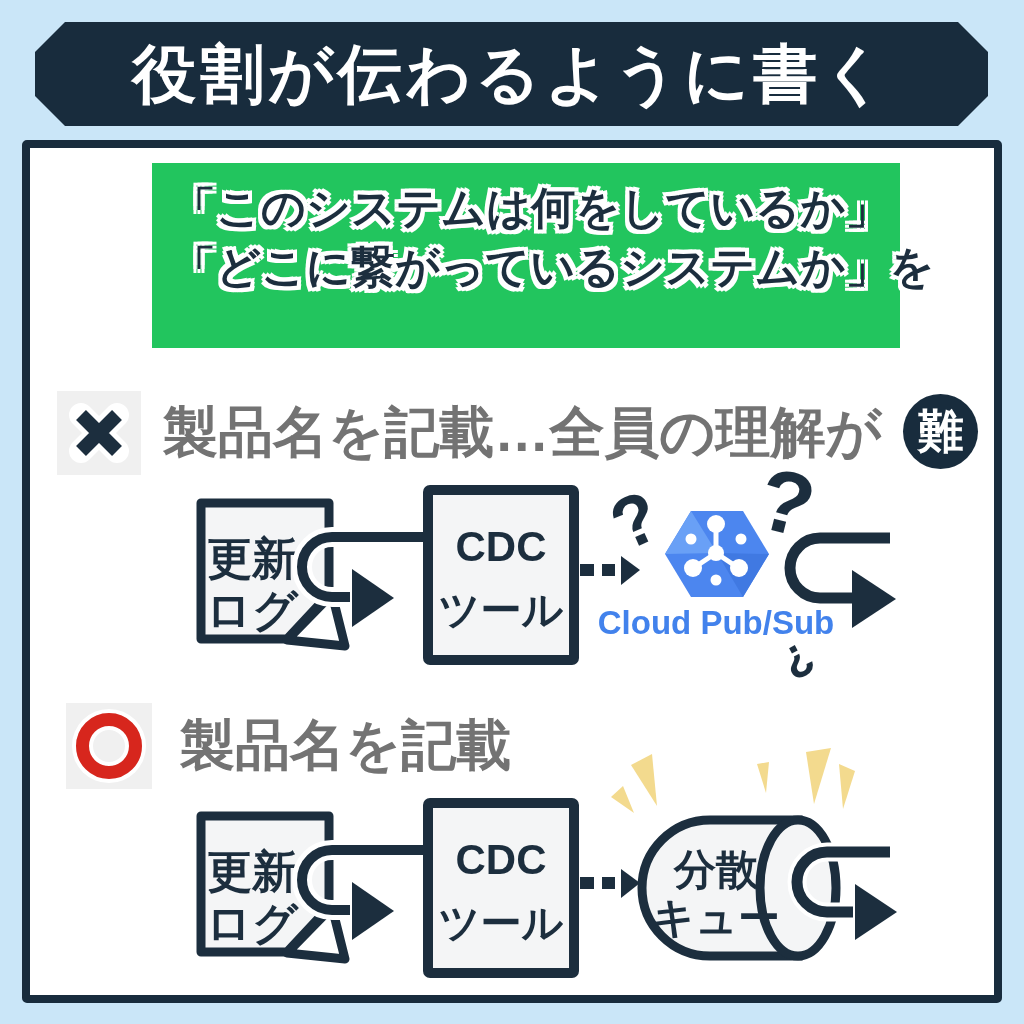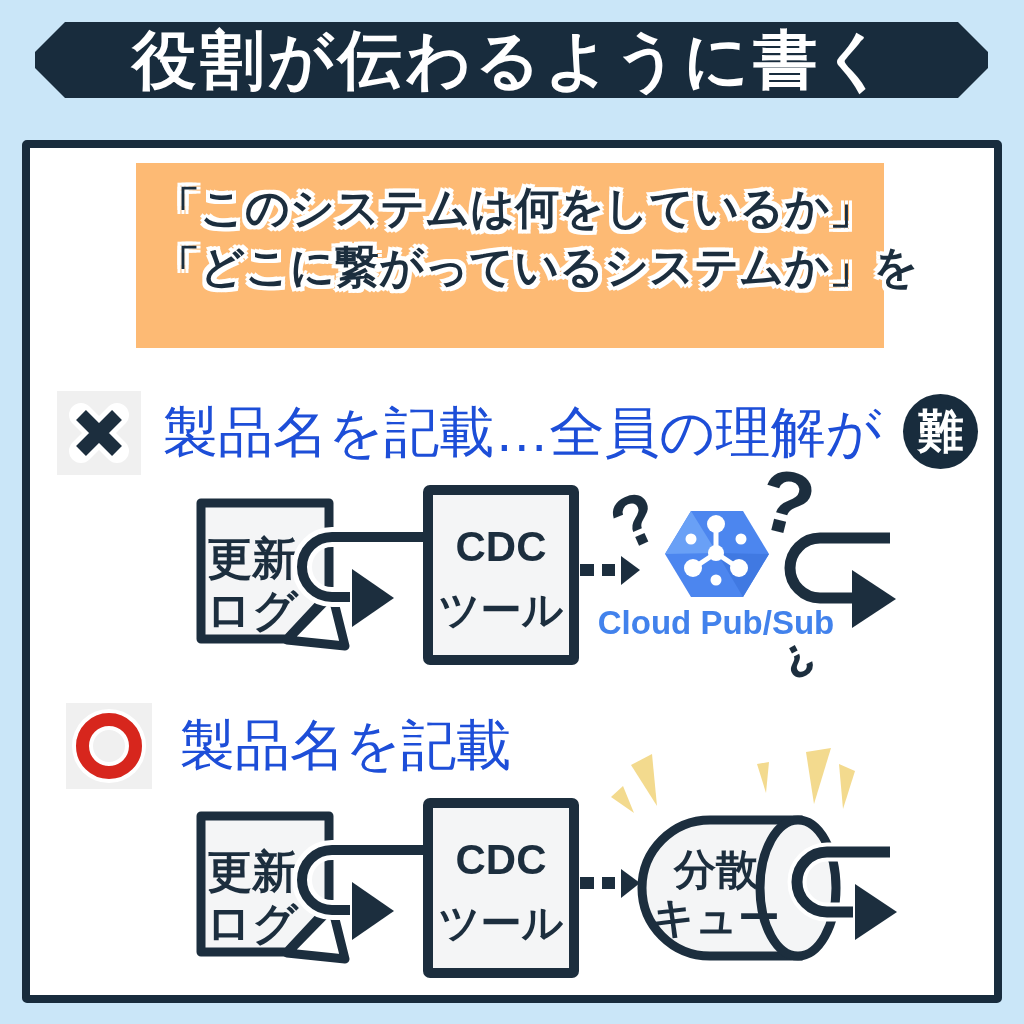--- a/index.html
+++ b/index.html
@@ -3,52 +3,52 @@
 <meta charset="utf-8">
 <style>
   html,body{margin:0;padding:0;}
   body{
     width:1024px;height:1024px;position:relative;overflow:hidden;
     background:#cae6f8;
     font-family:"Liberation Sans","DejaVu Sans",sans-serif;
     color:#1c2e3e;
   }
   .banner{
-    position:absolute;left:35px;top:22px;width:953px;height:76px;
+    position:absolute;left:35px;top:22px;width:953px;height:104px;
     background:#182c3d;
     clip-path:polygon(30px 0,calc(100% - 30px) 0,100% 30px,100% calc(100% - 30px),calc(100% - 30px) 100%,30px 100%,0 calc(100% - 30px),0 30px);
     display:flex;align-items:center;justify-content:center;
   }
   .banner .title{
     color:#ffffff;font-size:64px;font-weight:bold;letter-spacing:4px;line-height:1;
   }
   .panel{
     position:absolute;left:22px;top:140px;width:964px;height:847px;
     background:#ffffff;border:8px solid #182c3d;border-radius:5px;
   }
   .callout{
-    position:absolute;left:136px;top:163px;width:748px;height:185px;
-    background:#fdba74;box-sizing:border-box;padding:15px 0 0 20px;
+    position:absolute;left:152px;top:163px;width:748px;height:185px;
+    background:#22c55e;box-sizing:border-box;padding:15px 0 0 20px;
   }
   .callout .line{
     font-size:44px;font-weight:bold;color:#1c2e3e;line-height:59px;white-space:nowrap;
     text-shadow:-4px -4px 0 #fff,4px -4px 0 #fff,-4px 4px 0 #fff,4px 4px 0 #fff,-4px 0 0 #fff,4px 0 0 #fff,0 -4px 0 #fff,0 4px 0 #fff;
   }
   .callout .line.indent{padding-left:16px;}
   .marker{
     position:absolute;background:#f0f0f0;display:flex;align-items:center;justify-content:center;
   }
   .marker-bad{left:57px;top:391px;width:84px;height:84px;}
   .marker-good{left:66px;top:703px;width:86px;height:86px;}
   .ring{
     width:40px;height:40px;border:13px solid #d7261d;border-radius:50%;
     box-shadow:0 0 0 4px #ffffff, inset 0 0 0 4px #ffffff;
   }
   .heading{
-    position:absolute;font-size:55px;font-weight:normal;color:#1d4ed8;line-height:64px;white-space:nowrap;
+    position:absolute;font-size:55px;font-weight:bold;color:#737373;line-height:64px;white-space:nowrap;
   }
   .heading-bad{left:163px;top:400px;}
   .heading-good{left:180px;top:713px;}
   .badge{
     position:absolute;left:903px;top:394px;width:75px;height:75px;border-radius:50%;
     background:#182c3d;display:flex;align-items:center;justify-content:center;
   }
   .badge span{color:#ffffff;font-size:46px;font-weight:bold;}
   svg.overlay{position:absolute;left:0;top:0;}
   svg text{

